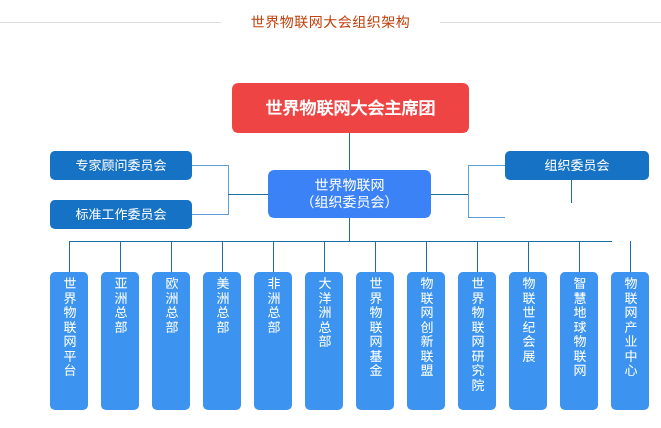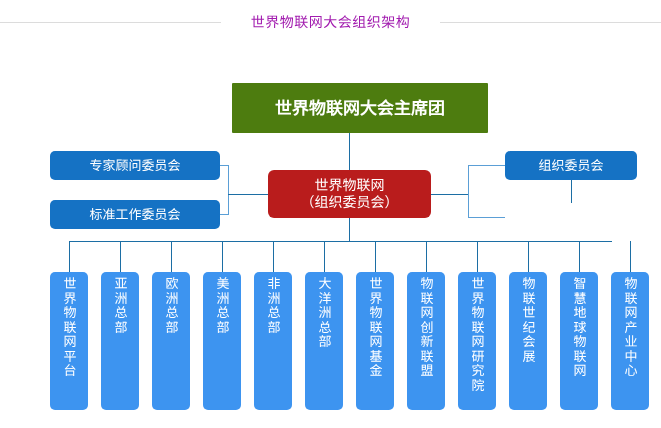--- a/index.html
+++ b/index.html
@@ -32,21 +32,21 @@
     justify-content: center;
   }
   .title-rule {
     height: 1px;
     background: #dcdcdc;
     flex: 1 1 auto;
   }
   .title-rule.left  { margin-right: 0; }
   .title-rule.right { margin-left: 0; }
   .chart-title {
-    color: #a21caf;
+    color: #c2410c;
     font-size: 14px;
     line-height: 18px;
     letter-spacing: 0.5px;
     white-space: nowrap;
     padding: 0 30px;
     flex: 0 0 auto;
   }
 
   
   .node {
@@ -58,54 +58,54 @@
     justify-content: center;
     text-align: center;
     line-height: 1.22;
     z-index: 3;
   }
 
   
   .node-president {
     left: 232px;
     top: 83px;
-    width: 256px;
+    width: 237px;
     height: 50px;
-    background: #4d7c0f;
+    background: #ef4444;
     font-size: 17px;
     font-weight: bold;
-    border-radius: 1px;
+    border-radius: 6px;
   }
 
   
   .node-hq {
     left: 268px;
     top: 170px;
     width: 163px;
     height: 48px;
-    background: #b91c1c;
+    background: #3b82f6;
     font-size: 14px;
     border-radius: 6px;
   }
 
   
   .node-left {
     left: 50px;
-    width: 170px;
+    width: 142px;
     height: 29px;
     background: #1572c4;
     font-size: 13px;
   }
   .node-left-1 { top: 151px; }
   .node-left-2 { top: 200px; }
 
   
   .node-right {
     left: 505px;
-    width: 132px;
+    width: 144px;
     height: 29px;
     font-size: 13px;
   }
   .node-right-1 { top: 151px; background: #1572c4; }
   .node-right-2 { top: 203px; background: #19ade8; }
 
   
   .node-bottom {
     top: 272px;
     width: 38px;

